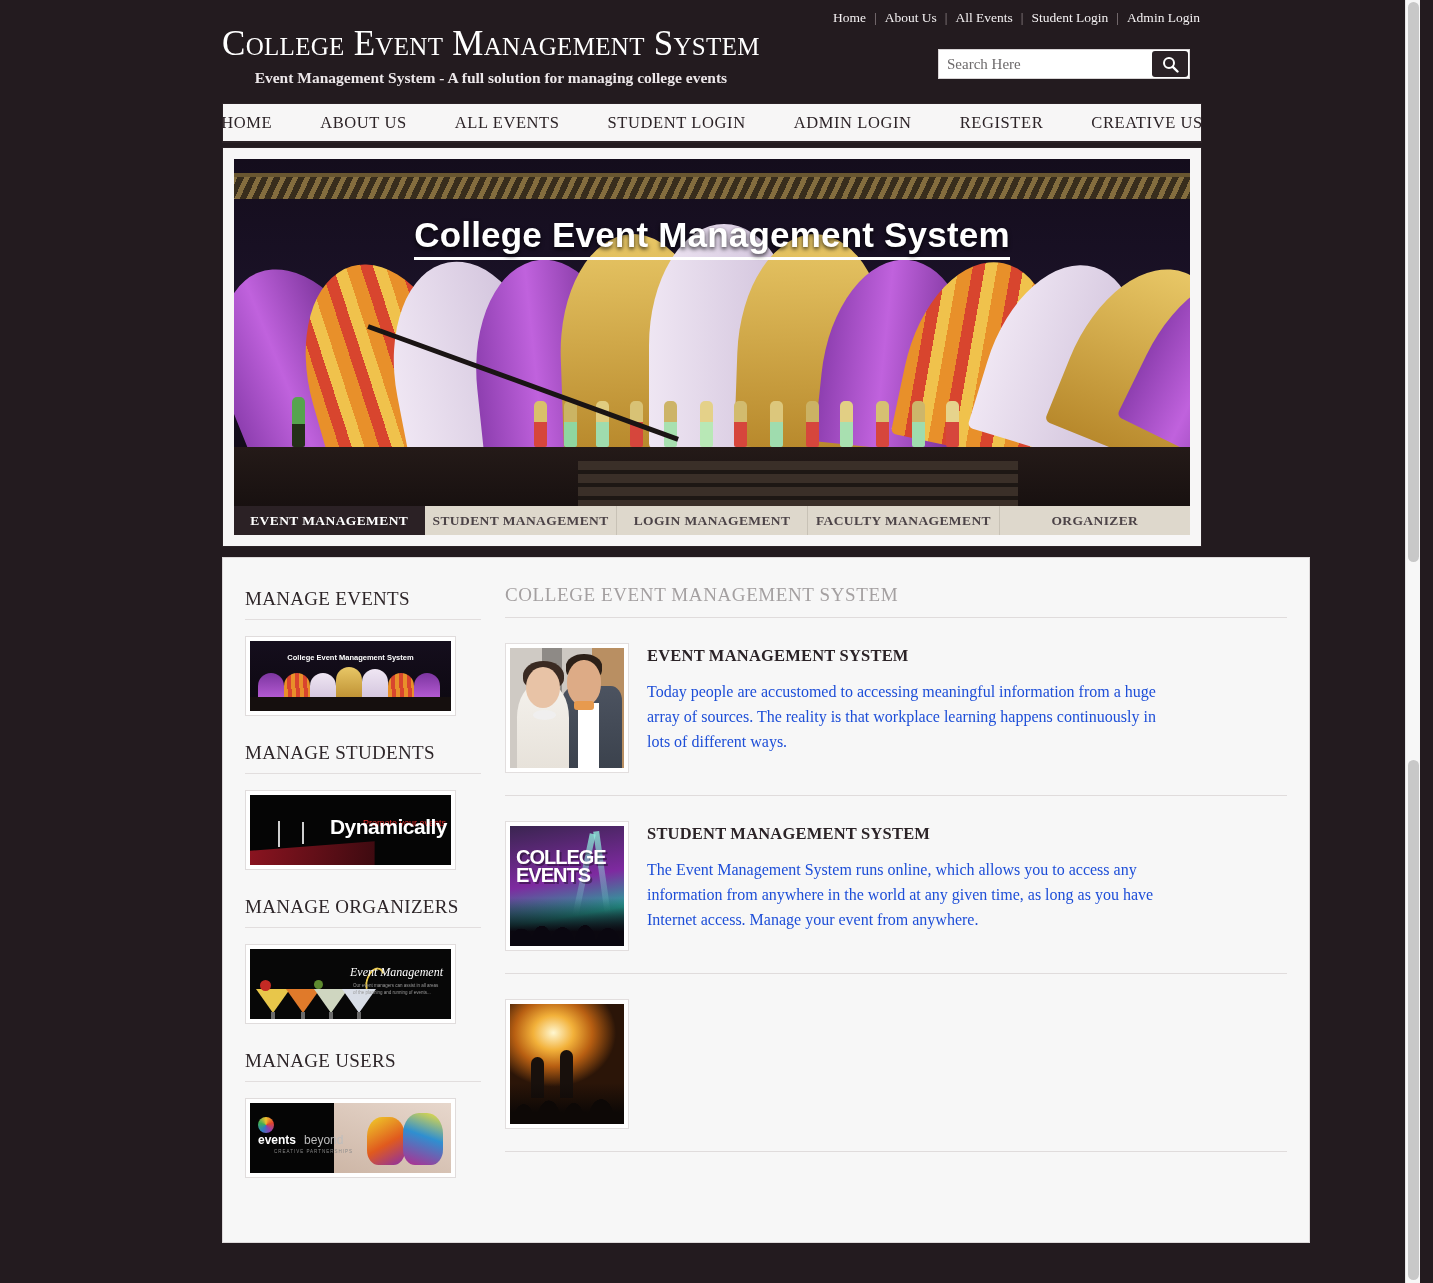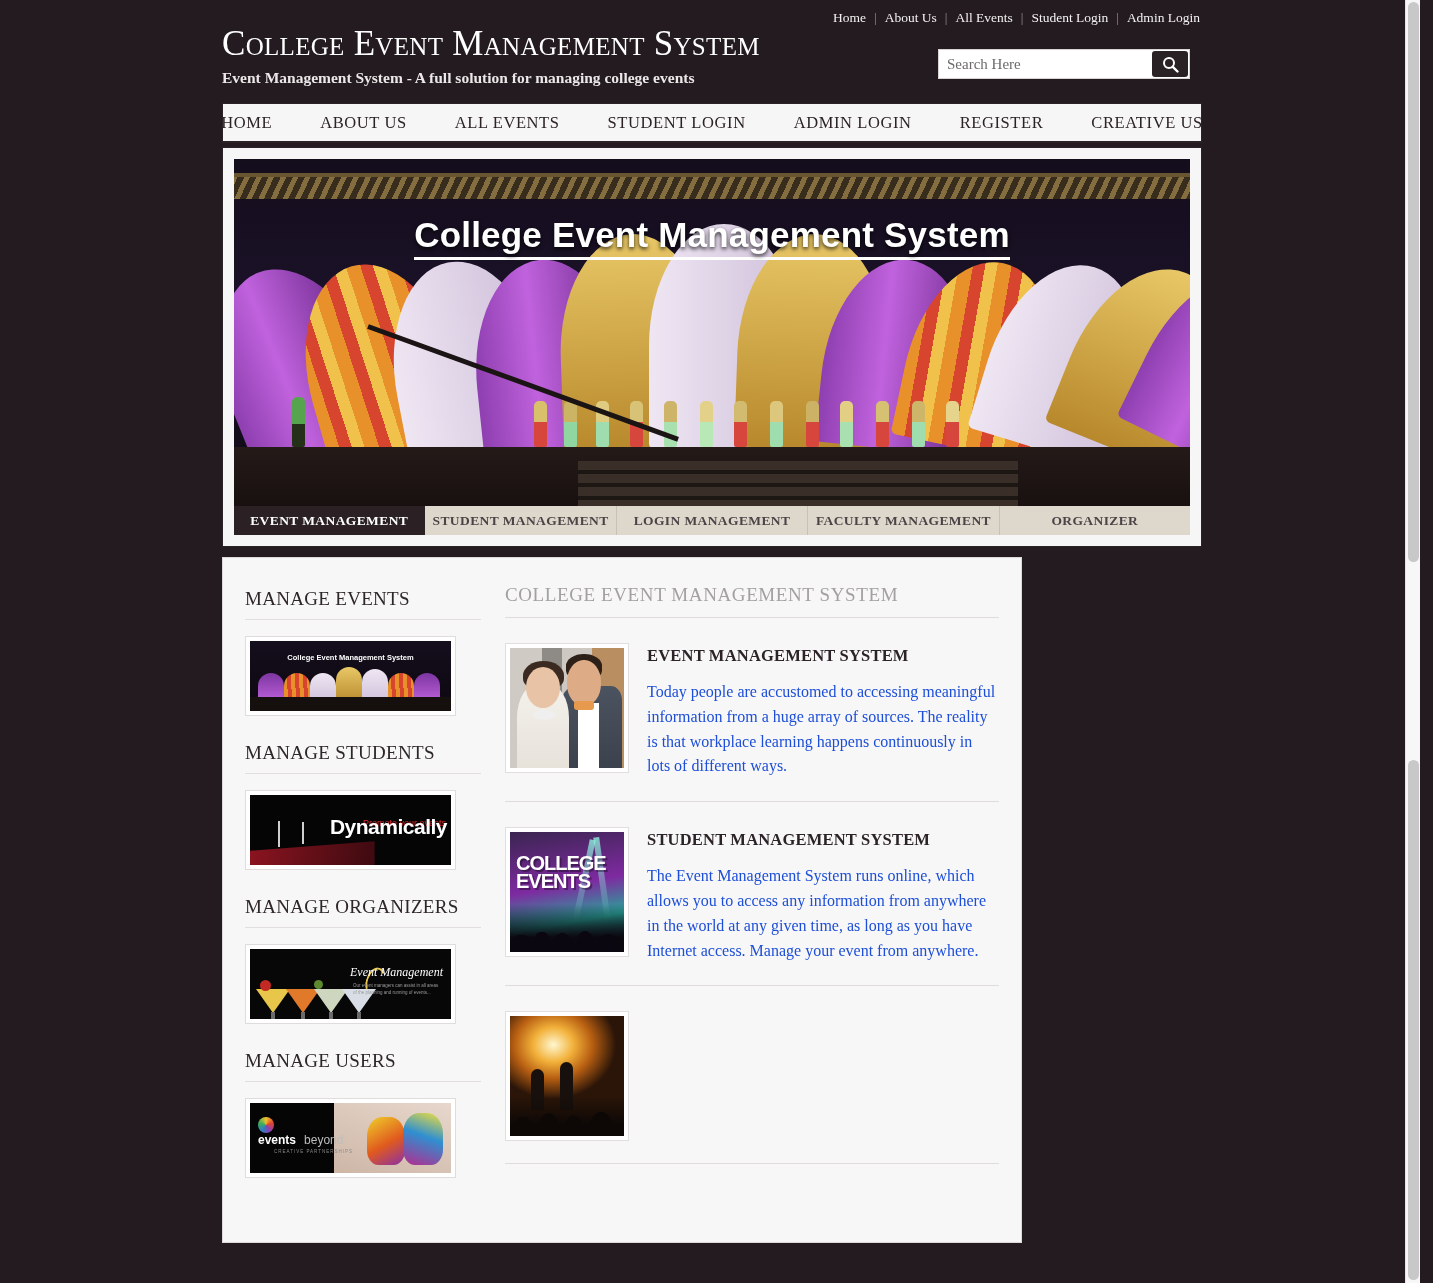--- a/index.html
+++ b/index.html
@@ -37,20 +37,21 @@
     font-weight: normal;
     font-family: "Liberation Serif", serif;
     line-height: 1.05;
   }
   .brand .tagline {
     margin-top: 6px;
     font-size: 15.5px;
     color: #ece7e9;
     font-weight: bold;
     font-family: "Liberation Serif", serif;
+    text-align: center;
   }
 
   
   .searchbox {
     position: absolute; right: 230px; top: 49px;
     display: flex; align-items: stretch;
     width: 252px; height: 30px;
     background: #ffffff;
     border: 1px solid #d8d4d5;
   }
@@ -129,21 +130,21 @@
     cursor: pointer;
   }
   .hero-tabs .tab:last-child { border-right: 0; }
   .hero-tabs .tab.active {
     background: #2b2125; color: #ffffff; border-right-color: #2b2125;
   }
 
   
   .content {
     position: absolute; left: 222px; top: 557px;
-    width: 800px; height: 686px;
+    width: 1088px; height: 686px;
     background: #f7f7f7;
     border: 1px solid #ddd9da;
     display: flex;
     padding: 24px 22px 0 22px;
   }
   .sidebar { width: 236px; flex: 0 0 236px; padding-top: 6px; }
   .side-head {
     font-size: 19px; color: #2e2629;
     letter-spacing: .3px; margin: 0 0 9px 0; font-weight: normal;
     font-family: "Liberation Serif", serif;

